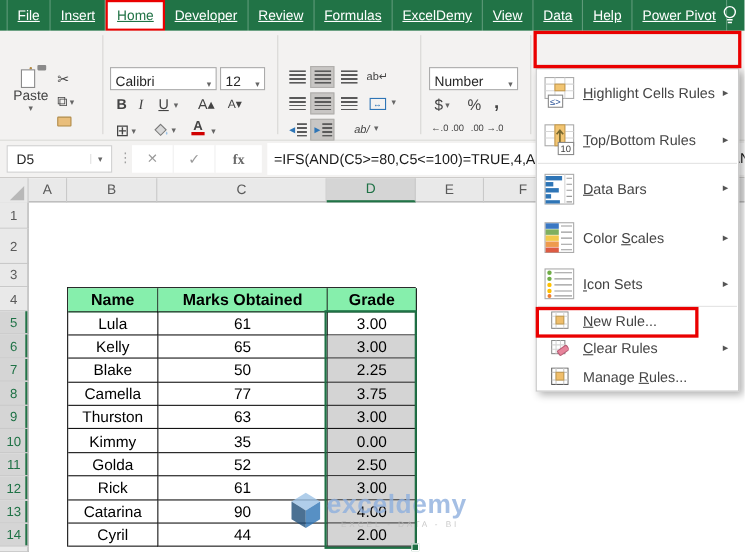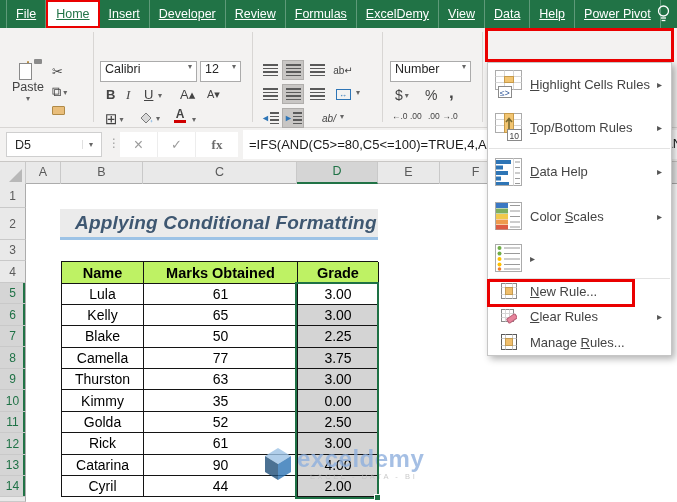--- a/index.html
+++ b/index.html
@@ -12,21 +12,21 @@
   .tab { color:#fff; font-size:12.5px; padding:0 9px; display:flex; align-items:center; border-right:1px solid rgba(255,255,255,.28); white-space:nowrap; cursor:default;text-decoration:underline; }
   .tab.first { border-left:1px solid rgba(255,255,255,.28); }
   .tab.active { background:#fff; color:#217346; border:2px solid #EA0000; padding:0 8px; }
   #bulb { position:absolute; right:5px; top:4px; }
 
   
   #ribbon { position:absolute; left:0; top:28px; width:677px; height:100px; background:#F3F2F1; border-bottom:1px solid #D8D6D4; }
   .vsep { position:absolute; top:4px; height:90px; width:1px; background:#D8D6D4; }
   .grp-label { position:absolute; top:108px; font-size:11px; color:#605E5C; text-align:center; }
   .launcher { position:absolute; top:108px; font-size:9px; color:#7A7A7A; border:1px solid #B5B5B5; border-top:none; border-left:none; width:11px; height:11px; line-height:9px; text-align:center; }
-  .combo { position:absolute; background:#fff; border:1px solid #ABABAB; font-size:12.5px; color:#262626; display:flex; align-items:flex-start; padding:0 4px; }
+  .combo { position:absolute; background:#fff; border:1px solid #ABABAB; font-size:12.5px; color:#262626; display:flex; align-items:flex-end; padding:0 4px; }
   .combo .car { margin-left:auto; font-size:8px; color:#666; }
   .rbtn { position:absolute; font-size:13px; color:#444; display:flex; align-items:center; gap:2px; }
   .car8 { font-size:8px; color:#666; }
   .lines { display:inline-block; width:15px; height:12px; background:repeating-linear-gradient(#5A5A5A 0 1.6px, transparent 1.6px 3.6px); }
   .albtn { position:absolute; width:22px; height:20px; display:flex; align-items:center; justify-content:center; }
   .albtn.pressed { background:#C8C6C4; border:1px solid #B0AEAC; }
   .blue-arr { font-size:9px; color:#2E75B6; }
 
   
   #paste-big { position:absolute; left:8px; top:34px; width:40px; height:70px; text-align:center; font-size:12.5px; color:#444; }
@@ -56,21 +56,21 @@
   #corner .tri { position:absolute; right:3px; bottom:2px; width:0; height:0; border-left:13px solid transparent; border-bottom:13px solid #B8B8B8; }
   .colhdr { position:absolute; top:0; height:22px; font-size:12.5px; color:#5A5A5A; text-align:center; line-height:21px; border-right:1px solid #C9C9C9; }
   .colhdr.sel { background:#D5D5D5; color:#1F7246; border-bottom:2px solid #217346; line-height:19px; }
   .rowhdr { position:absolute; left:0; width:26px; background:#E9E9E9; border-bottom:1px solid #C9C9C9; border-right:1px solid #ACACAC; font-size:12px; color:#5A5A5A; text-align:center; display:flex; align-items:center; justify-content:center; }
   .rowhdr.sel { background:#D5D5D5; color:#1F7246; box-shadow:inset -2px 0 0 #217346; }
 
   #title-block { position:absolute; left:60px; top:47px; width:318px; height:31px; background:#EBEBEB; border-bottom:3px solid #9DC3E6; font-size:19px; font-weight:bold; font-style:italic; color:#3E5771; display:flex; align-items:center; padding-left:15px; letter-spacing:.2px; }
 
   #tbl { position:absolute; left:61px; top:99px; width:317px; display:grid; grid-template-columns:82px 154px 81px; grid-auto-rows:21.4px; border-top:1.4px solid #141414; border-left:1.4px solid #141414; background:#fff; }
   #tbl .cell { border-right:1.4px solid #141414; border-bottom:1.4px solid #141414; display:flex; align-items:center; justify-content:center; font-size:14px; color:#000; overflow:hidden; }
-  #tbl .hd { background:#bef264; font-weight:bold; font-size:14.5px; height:22px; }
+  #tbl .hd { background:#86efac; font-weight:bold; font-size:14.5px; height:22px; }
   #tbl .g-sel { background:#D4D4D4; }
   #tbl-hd-row { display:contents; }
 
   #sel-rect { position:absolute; left:295px; top:120px; width:84px; height:217px; border:2px solid #1E7145; z-index:4; pointer-events:none; }
   #fill-handle { position:absolute; left:374px; top:332px; width:7px; height:7px; background:#1E7145; border:1px solid #fff; z-index:5; }
 
   #watermark { position:absolute; left:262px; top:285px; display:flex; align-items:flex-start; gap:3px; z-index:3; }
   #wm-text { opacity:.8; }
   #wm-brand { font-size:24px; font-weight:bold; color:#8FB0DE; line-height:24px; letter-spacing:.5px; }
   #wm-tag { font-size:7.5px; letter-spacing:2.6px; color:#BDBDBD; padding-left:13px; margin-top:1px; }
@@ -85,22 +85,22 @@
   .msep { height:1px; background:#E3E3E3; margin:0 1px; }
   #nr-redbox { position:absolute; left:487px; top:279px; width:148px; height:28px; border:3px solid #EA0000; z-index:12; pointer-events:none; }
 </style>
 </head>
 <body>
 
 <div id="app">
 
   <div id="tabbar">
     <div class="tab first">File</div>
+    <div class="tab">Insert</div>
     <div class="tab active">Home</div>
-    <div class="tab">Insert</div>
     <div class="tab">Developer</div>
     <div class="tab">Review</div>
     <div class="tab">Formulas</div>
     <div class="tab">ExcelDemy</div>
     <div class="tab">View</div>
     <div class="tab">Data</div>
     <div class="tab">Help</div>
     <div class="tab">Power Pivot</div>
     <span id="bulb">
       <svg width="17" height="20" viewBox="0 0 17 20">
@@ -298,23 +298,20 @@
     <div class="rowhdr sel" style="top:164px; height:21px;">7</div>
     <div class="rowhdr sel" style="top:185px; height:22px;">8</div>
     <div class="rowhdr sel" style="top:207px; height:21px;">9</div>
     <div class="rowhdr sel" style="top:228px; height:22px;">10</div>
     <div class="rowhdr sel" style="top:250px; height:21px;">11</div>
     <div class="rowhdr sel" style="top:271px; height:22px;">12</div>
     <div class="rowhdr sel" style="top:293px; height:21px;">13</div>
     <div class="rowhdr sel" style="top:314px; height:21px;">14</div>
     <div class="rowhdr" style="top:335px; height:5px;"></div>
 
-    <div id="title-block">
-        <span>Applying Conditional Formatting</span>
-      </div>
 
     <div id="tbl">
       <div id="tbl-hd-row">
         <div class="cell hd">Name</div>
         <div class="cell hd">Marks Obtained</div>
         <div class="cell hd">Grade</div>
       </div>
       <div style="display:contents;">
         <div class="cell">Lula</div>
         <div class="cell">61</div>
@@ -428,21 +425,21 @@
             <rect x="2" y="14" width="12" height="4" fill="#2E75B6"></rect>
             <rect x="2" y="19.5" width="5" height="4" fill="#2E75B6"></rect>
             <rect x="2" y="25" width="13" height="3" fill="#2E75B6"></rect>
             <line x1="21" y1="5" x2="26" y2="5" stroke="#9A9A9A"></line>
             <line x1="21" y1="10.5" x2="26" y2="10.5" stroke="#9A9A9A"></line>
             <line x1="21" y1="16" x2="26" y2="16" stroke="#9A9A9A"></line>
             <line x1="21" y1="21.5" x2="26" y2="21.5" stroke="#9A9A9A"></line>
             <line x1="21" y1="26.5" x2="26" y2="26.5" stroke="#9A9A9A"></line>
           </svg>
       </span>
-      <span class="lbl"><span></span><u>D</u><span>ata Help</span></span>
+      <span class="lbl"><span></span><u>D</u><span>ata Bars</span></span>
       <span class="arr">▸</span>
     </div>
     <div class="mitem" style="height:45px;">
       <span class="ic">
         <svg width="30" height="30" viewBox="0 0 30 30">
             <rect x="1.5" y="1.5" width="26" height="27" fill="#fff" stroke="#ABABAB"></rect>
             <rect x="2" y="2" width="12" height="5" fill="#3B78C3"></rect>
             <rect x="2" y="7.5" width="12" height="5" fill="#7FAF5F"></rect>
             <rect x="2" y="13" width="12" height="5" fill="#F2C94C"></rect>
             <rect x="2" y="18.5" width="12" height="5" fill="#EE9A4D"></rect>
@@ -466,20 +463,21 @@
             <circle cx="5.5" cy="16" r="2" fill="#FFC000"></circle>
             <circle cx="5.5" cy="21.5" r="2" fill="#FFC000"></circle>
             <circle cx="5.5" cy="26" r="1.8" fill="#ED7D31"></circle>
             <line x1="10" y1="5" x2="26" y2="5" stroke="#9A9A9A"></line>
             <line x1="10" y1="10.5" x2="26" y2="10.5" stroke="#9A9A9A"></line>
             <line x1="10" y1="16" x2="26" y2="16" stroke="#9A9A9A"></line>
             <line x1="10" y1="21.5" x2="26" y2="21.5" stroke="#9A9A9A"></line>
             <line x1="10" y1="26" x2="26" y2="26" stroke="#9A9A9A"></line>
           </svg>
       </span>
+      <span class="lbl"><span></span><u>I</u><span>con Sets</span></span>
       <span class="arr">▸</span>
     </div>
     <div class="msep"></div>
     <div class="mitem" style="height:26px;">
       <span class="ic">
         <svg width="16" height="16" viewBox="0 0 16 16">
             <rect x="0.5" y="0.5" width="15" height="15" fill="#fff" stroke="#8A8A8A"></rect>
             <line x1="4.5" y1="0.5" x2="4.5" y2="15.5" stroke="#D6D6D6"></line>
             <line x1="11.5" y1="0.5" x2="11.5" y2="15.5" stroke="#D6D6D6"></line>
             <line x1="0.5" y1="4.5" x2="15.5" y2="4.5" stroke="#D6D6D6"></line>

